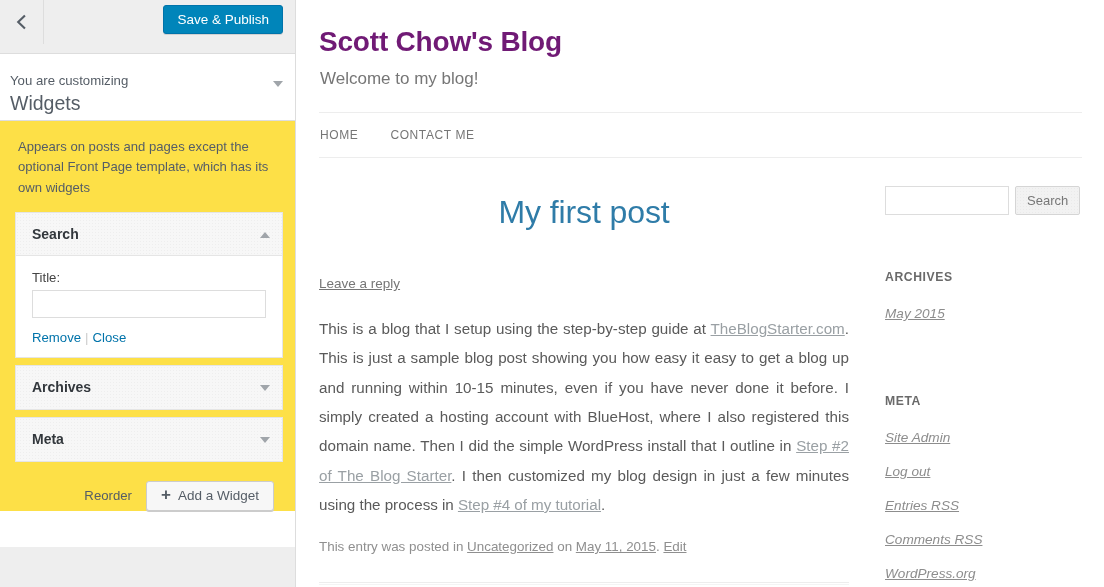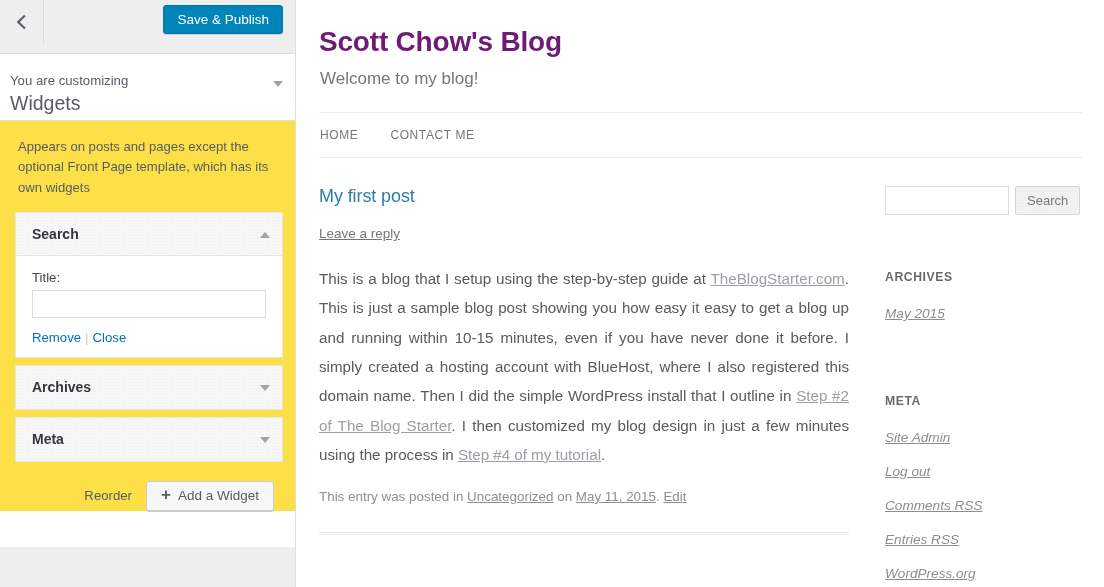--- a/index.html
+++ b/index.html
@@ -255,29 +255,30 @@
 
   .content-row {
     display: flex;
     padding: 0 22px;
     margin-top: 28px;
   }
   .post-col { width: 530px; flex: none; }
   .side-col { width: 212px; flex: none; margin-left: 36px; }
 
   .post-title {
-    font-size: 18px;
+    font-size: 32px;
     color: #2f7ca8;
     font-weight: normal;
-    margin: 0;
+    margin: 8px;
     letter-spacing: -0.1px;
+    text-align: center;
   }
   .post-reply {
     display: inline-block;
-    margin-top: 19px;
+    margin-top: 37px;
     font-size: 13.5px;
     color: #767676;
     text-decoration: underline;
     cursor: pointer;
   }
   .post-body {
     margin: 22px 0 0 0;
     font-size: 15.2px;
     line-height: 1.93;
     color: #5a5a5a;
@@ -464,24 +465,24 @@
 
         <div class="sb-heading sb-meta-heading">META</div>
         <ul class="sb-list sb-meta-list">
           <li>
             <a>Site Admin</a>
           </li>
           <li>
             <a>Log out</a>
           </li>
           <li>
+            <a>Entries RSS</a>
+          </li>
+          <li>
             <a>Comments RSS</a>
-          </li>
-          <li>
-            <a>Entries RSS</a>
           </li>
           <li>
             <a>WordPress.org</a>
           </li>
         </ul>
 
       </div>
     </div>
   </div>
 

